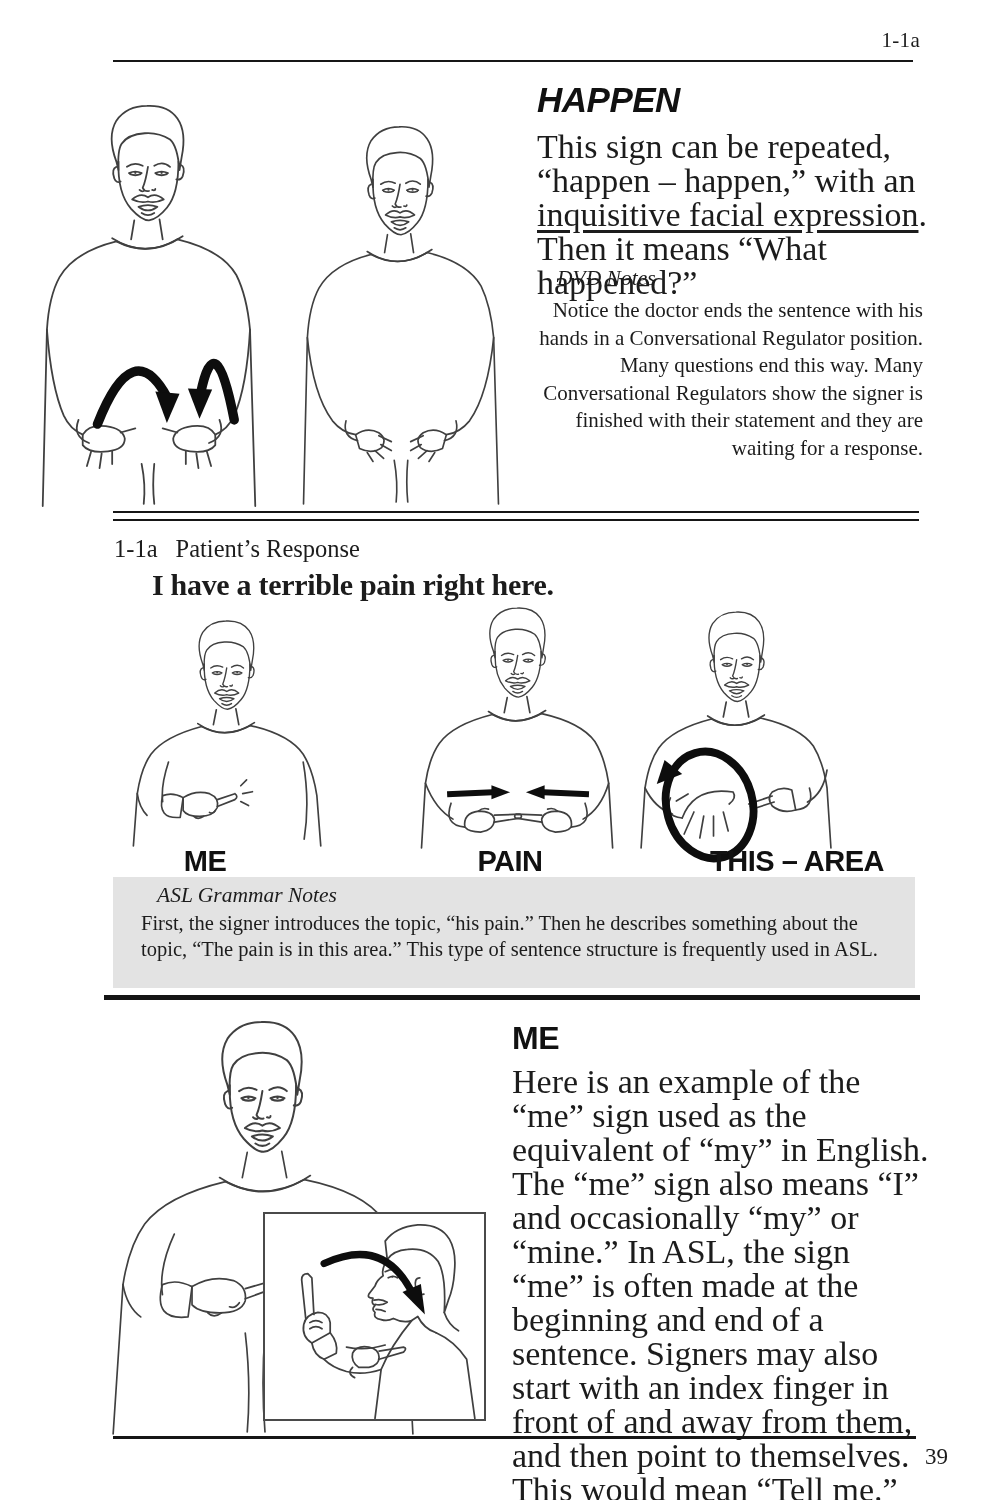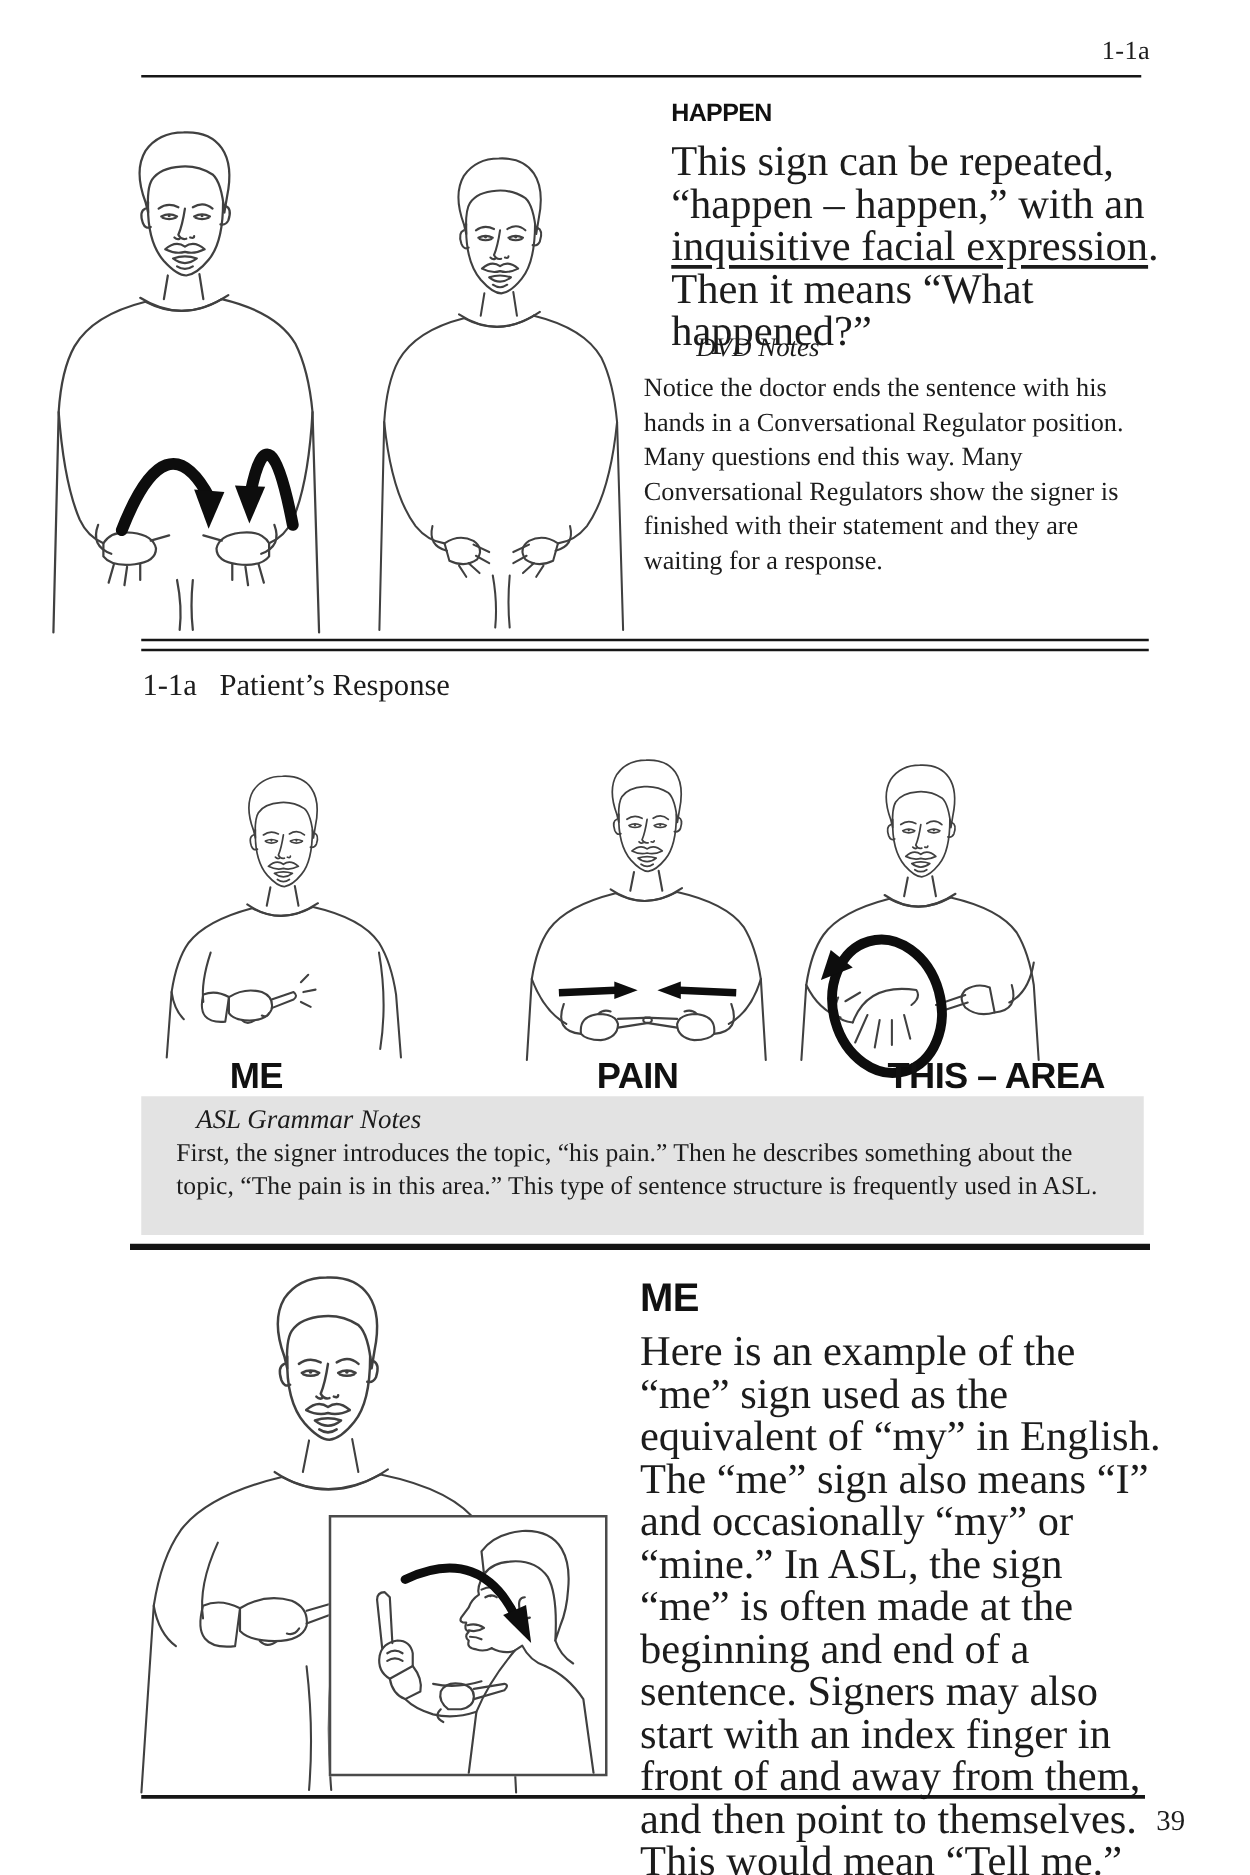--- a/index.html
+++ b/index.html
@@ -9,27 +9,27 @@
     margin:0 auto;overflow:hidden;
   }
   .abs{position:absolute;}
   
   .chapter-line{top:28px;left:113px;width:807px;display:flex;justify-content:flex-end;gap:48px;font-size:21px;letter-spacing:.3px;}
   .header-rule{top:60px;left:113px;width:800px;height:2px;background:#161616;}
   
   .sans-head{font-family:"Liberation Sans","DejaVu Sans",sans-serif;font-weight:bold;letter-spacing:-.5px;color:#111;}
   
   .happen-block{left:537px;top:80px;width:392px;}
-  .happen-block h2{font-size:20px;margin:0 0 10px 0;}
+  .happen-block h2{font-size:35px;margin:0 0 10px 0;font-style:italic;}
   .body-text{font-size:34px;line-height:34px;margin:0;}
   .body-text .ul{text-decoration:underline;text-underline-offset:4px;}
   
   .dvd-block{left:515px;top:266px;width:408px;}
   .note-label{font-style:italic;font-size:21.5px;margin:0 0 6px 42px;}
-  .dvd-body{font-size:21px;line-height:27.5px;text-align:left;margin:0;}
+  .dvd-body{font-size:21px;line-height:27.5px;text-align:right;margin:0;}
   
   .double-rule{top:511px;left:113px;width:806px;height:6px;border-top:2px solid #161616;border-bottom:2px solid #161616;}
   .thick-rule{top:995px;left:104px;width:816px;height:5px;background:#141414;}
   .bottom-rule{top:1436px;left:113px;width:803px;height:3px;background:#161616;}
   
   .response-head{left:114px;top:535px;font-size:24.5px;}
   .response-head .ref{margin-right:18px;}
   .response-sentence{left:152px;top:568px;font-size:30px;font-weight:bold;letter-spacing:-.3px;}
   
   .sign-label{top:845px;font-size:29px;text-align:center;}
@@ -138,20 +138,21 @@
   <div class="abs dvd-block">
     <div class="note-label">DVD Notes</div>
     <p class="dvd-body">Notice the doctor ends the sentence with his hands in a Conversational Regulator position. Many questions end this way. Many Conversational Regulators show the signer is finished with their statement and they are waiting for a response.</p>
   </div>
 
   <div class="abs double-rule"></div>
 
   <div class="abs response-head">
     <span class="ref">1-1a</span><span>Patient’s Response</span>
   </div>
+  <div class="abs response-sentence">I have a terrible pain right here.</div>
 
   <svg class="fig" style="left:108px;top:614px" width="244" height="232" viewBox="0 0 250 235" preserveAspectRatio="none">
     <use href="#headF" transform="translate(79,3) scale(0.82)"></use>
     <g class="sr">
       <path d="M111,97 L108,112 M131,96 L134,112"></path>
       <path d="M96,114 Q120,127 146,113"></path>
       <path d="M92,111 Q120,130 150,110"></path>
       <path d="M96,114 Q58,124 44,142 Q34,156 30,182 L26,235"></path>
       <path d="M146,113 Q186,122 200,142 Q210,158 214,184 L218,235"></path>
       <path d="M200,150 Q207,190 201,228"></path>

